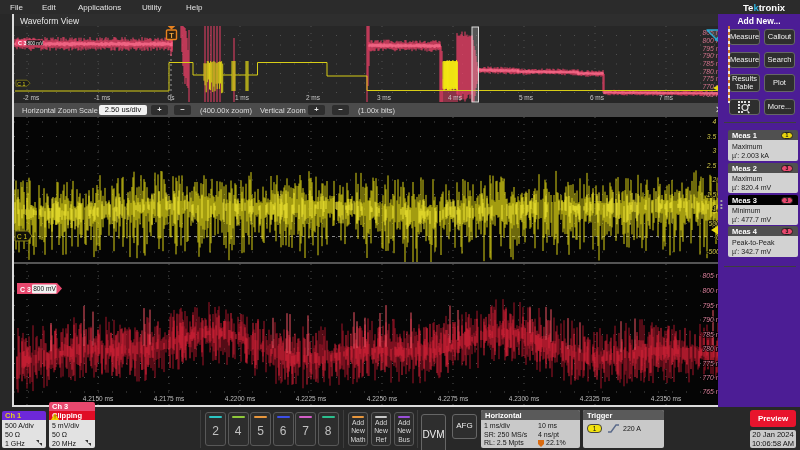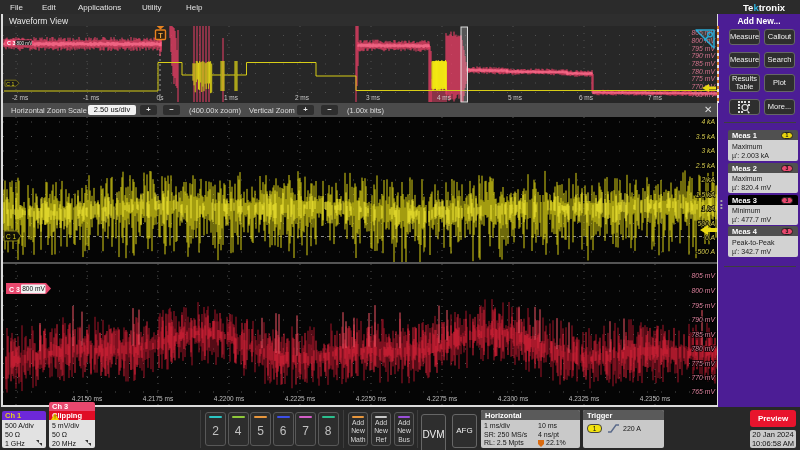--- a/index.html
+++ b/index.html
@@ -1,20 +1,20 @@
 <!DOCTYPE html>
 <html><head><meta charset="utf-8"><style>
   * { margin:0; padding:0; box-sizing:border-box; }
   html,body { width:800px; height:450px; background:#282828; overflow:hidden;
     font-family:"Liberation Sans", sans-serif; }
   .abs { position:absolute; }
   #menubar { left:0; top:0; width:800px; height:14px; background:#2b2b2b; color:#e3e3e3;
     font-size:8px; }
   #menubar span { position:absolute; top:3px; }
-  #wave { left:1px; top:14px; width:718px; height:393px; background:#2e2e2e;
+  #wave { left:12px; top:14px; width:718px; height:393px; background:#2e2e2e;
     border-left:2px solid #dcdcdc; border-right:2px solid #dcdcdc; border-bottom:2px solid #dcdcdc; }
   #sidebar { left:718px; top:14px; width:82px; height:393px; background:#4c1d95; }
   #bottom { left:0; top:407px; width:800px; height:43px; background:#282828; }
   .sbtn { position:absolute; background:#2e2e2e; border:1px solid #666; border-radius:3px;
     color:#f0f0f0; font-size:7.5px; text-align:center; display:flex; align-items:center;
     justify-content:center; line-height:1.05; }
   .meashdr { position:absolute; left:10px; width:70px; height:10px; background:#505050;
     color:#fff; font-size:7.5px; font-weight:bold; padding:1px 0 0 4px;
     border-radius:2px 2px 0 0; }
   .measbody { position:absolute; left:10px; width:70px; height:20.5px; background:#d2d2d2;
@@ -306,21 +306,21 @@
   <div class="chnum" style="left:250px;"><i style="background:#e8973d;"></i>5</div>
   <div class="chnum" style="left:272.5px;"><i style="background:#3d4fe8;"></i>6</div>
   <div class="chnum" style="left:295px;"><i style="background:#d45fc8;"></i>7</div>
   <div class="chnum" style="left:317.5px;"><i style="background:#2bbf8e;"></i>8</div>
   <div class="abs" style="left:343px; top:3px; width:1px; height:38px; background:#3d3d3d;"></div>
   <div class="addnew" style="left:348px;"><i style="background:#e8973d;"></i>Add<br>New<br>Math</div>
   <div class="addnew" style="left:371px;"><i style="background:#c8c8c8;"></i>Add<br>New<br>Ref</div>
   <div class="addnew" style="left:394px;"><i style="background:#9a4fd8;"></i>Add<br>New<br>Bus</div>
   <div class="abs" style="left:417px; top:3px; width:1px; height:38px; background:#3d3d3d;"></div>
   <div class="sbtn" style="left:421px; top:7px; width:25px; height:42px; font-size:10px;">DVM</div>
-  <div class="sbtn" style="left:452px; top:7px; width:25px; height:34px; font-size:8px;">AFG</div>
+  <div class="sbtn" style="left:452px; top:7px; width:25px; height:25px; font-size:8px;">AFG</div>
 
   <div class="panel" style="left:481px; width:99px;">
     <div class="hd">Horizontal</div>
     <div class="bd">
       <span class="tinytxt" style="left:3px; top:12px;">1 ms/div</span>
         <span class="tinytxt" style="left:57px; top:12px;">10 ms</span>
       <span class="tinytxt" style="left:3px; top:20.5px;">SR: 250 MS/s</span>
         <span class="tinytxt" style="left:57px; top:20.5px;">4 ns/pt</span>
       <span class="tinytxt" style="left:3px; top:29px;">RL: 2.5 Mpts</span>
       <svg class="abs" style="left:57px; top:30px;" width="6" height="7" viewBox="0 0 6 7">

